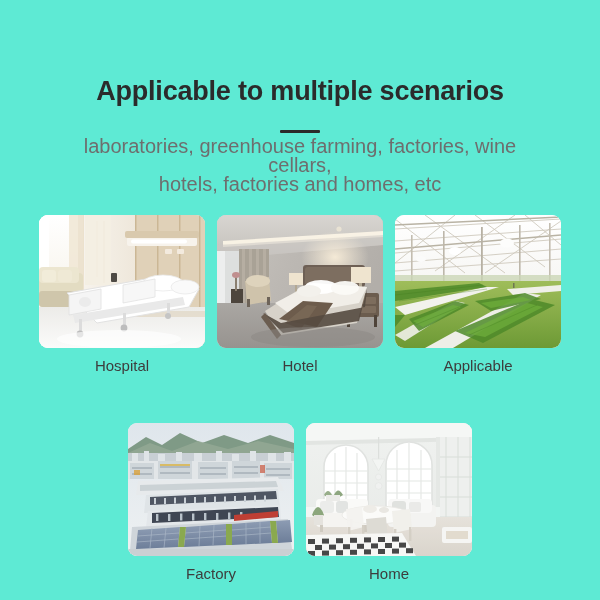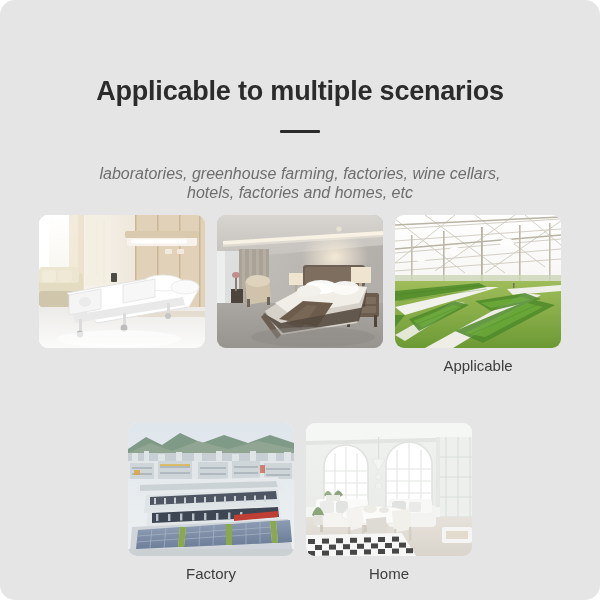--- a/index.html
+++ b/index.html
@@ -10,22 +10,21 @@
     width: 600px;
     height: 600px;
     background: #ffffff;
     font-family: "Liberation Sans", sans-serif;
     overflow: hidden;
   }
   .page {
     position: relative;
     width: 600px;
     height: 600px;
-    background: #e5e5e5;
-    border-radius: 15px;
+    background: #5eead4;
   }
 
   
   .header {
     position: absolute;
     top: 74px;
     left: 0;
     width: 600px;
     text-align: center;
   }
@@ -43,26 +42,25 @@
     display: flex;
     justify-content: center;
   }
   .divider {
     width: 40px;
     height: 3px;
     background: #2b2b2b;
     border-radius: 1px;
   }
   .subtitle {
-    margin-top: 30px;
-    font-size: 16px;
+    margin-top: 3px;
+    font-size: 20px;
     line-height: 19px;
     color: #6e6e6e;
     padding: 0 70px;
-    font-style: italic;
   }
 
   
   .grid {
     position: absolute;
     top: 215px;
     left: 0;
     width: 600px;
   }
   .row {
@@ -189,20 +187,21 @@
             <rect x="128" y="88" width="3" height="12" fill="#dcdcdc"></rect>
             <circle cx="41" cy="119" r="3.4" fill="#bdbdbd"></circle>
             <circle cx="85" cy="113" r="3.4" fill="#bdbdbd"></circle>
             <circle cx="129" cy="101" r="3" fill="#c5c5c5"></circle>
 
             <rect x="72" y="58" width="6" height="9" rx="1" fill="#4e4a45"></rect>
 
             <ellipse cx="80" cy="124" rx="62" ry="9" fill="#ffffff" opacity="0.6"></ellipse>
           </svg>
         </div>
+        <div class="card-label">Hospital</div>
       </div>
 
       <div class="card">
         <div class="thumb">
           <svg viewBox="0 0 166 133" preserveAspectRatio="none" aria-hidden="true">
             <defs>
               <linearGradient id="hotWall" x1="0" y1="0" x2="1" y2="0.4">
                 <stop offset="0" stop-color="#c9c6c1"></stop>
                 <stop offset="0.5" stop-color="#bcb8b3"></stop>
                 <stop offset="1" stop-color="#b2aea9"></stop>
@@ -273,20 +272,21 @@
 
             <path d="M62 104 L86 86 L116 88 L100 112 Z" fill="#6d5c4c"></path>
             <path d="M68 108 L90 90 L100 91 L84 114 Z" fill="#7b6a58" opacity="0.8"></path>
 
             <path d="M46 98 L66 118 L142 106 L150 74 L148 92 L64 108 Z" fill="#554a40" opacity="0.9"></path>
             <path d="M48 98 L64 120 L60 124 L44 102 Z" fill="#6b5d50"></path>
 
             <ellipse cx="96" cy="122" rx="62" ry="10" fill="#8c8884" opacity="0.5"></ellipse>
           </svg>
         </div>
+        <div class="card-label">Hotel</div>
       </div>
 
       <div class="card">
         <div class="thumb">
           <svg viewBox="0 0 166 133" preserveAspectRatio="none" aria-hidden="true">
             <defs>
               <linearGradient id="ghSky" x1="0" y1="0" x2="0" y2="1">
                 <stop offset="0" stop-color="#ffffff"></stop>
                 <stop offset="1" stop-color="#efeee9"></stop>
               </linearGradient>

